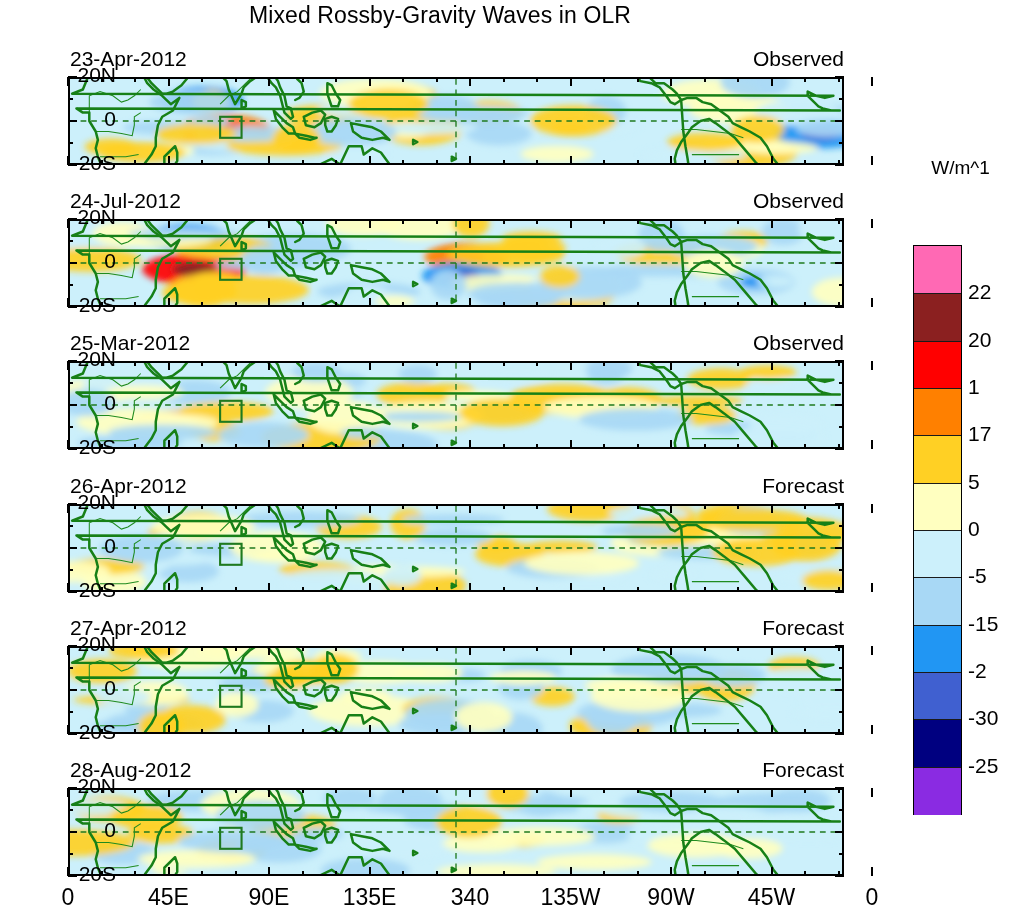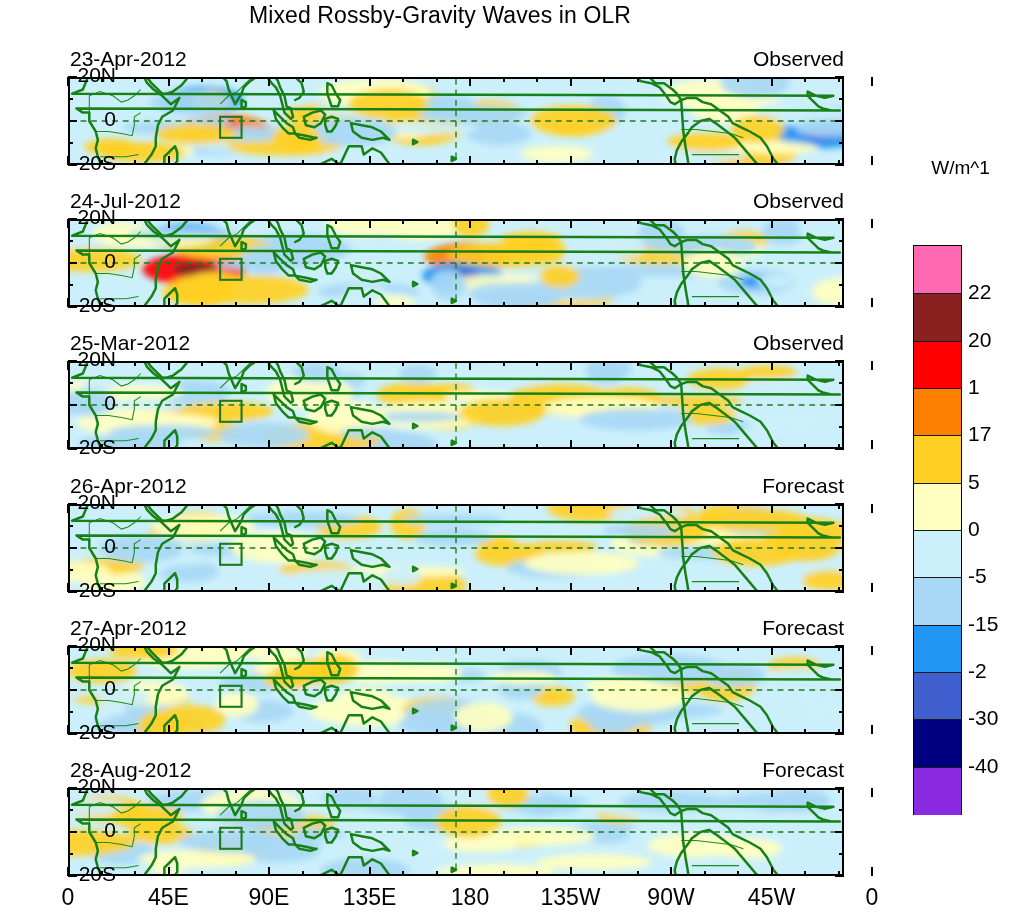--- a/index.html
+++ b/index.html
@@ -1104,21 +1104,21 @@
       <div class="tick tk-l" style="top: 87px; width: 9px;"></div>
       <div class="tick tk-r" style="top: 87px; width: 9px;"></div>
     </div>
   </div>
 
 <div id="xaxis">
     <div class="xl" style="left: 0px;">0</div>
     <div class="xl" style="left: 100.5px;">45E</div>
     <div class="xl" style="left: 201px;">90E</div>
     <div class="xl" style="left: 301.5px;">135E</div>
-    <div class="xl" style="left: 402px;">180</div>
+    <div class="xl" style="left: 402px;">340</div>
     <div class="xl" style="left: 502.5px;">135W</div>
     <div class="xl" style="left: 603px;">90W</div>
     <div class="xl" style="left: 703.5px;">45W</div>
     <div class="xl" style="left: 804px;">0</div>
   </div>
 
 <div id="cbar-unit">W/m^1</div>
 <div id="cbar">
     <div class="band" style="top: 0px; height: 47.3333px; background: rgb(255, 105, 180);"></div>
     <div class="band" style="top: 47.3333px; height: 47.3333px; background: rgb(139, 32, 32);"></div>
@@ -1137,21 +1137,21 @@
     <div class="cl" style="top: 47.3333px;">22</div>
     <div class="cl" style="top: 94.6667px;">20</div>
     <div class="cl" style="top: 142px;">1</div>
     <div class="cl" style="top: 189.333px;">17</div>
     <div class="cl" style="top: 236.667px;">5</div>
     <div class="cl" style="top: 284px;">0</div>
     <div class="cl" style="top: 331.333px;">-5</div>
     <div class="cl" style="top: 378.667px;">-15</div>
     <div class="cl" style="top: 426px;">-2</div>
     <div class="cl" style="top: 473.333px;">-30</div>
-    <div class="cl" style="top: 520.667px;">-40</div>
+    <div class="cl" style="top: 520.667px;">-25</div>
   </div>
 
 <div class="ylab" style="top: 63px;">20N</div>
 <div class="ylab" style="top: 107px;">0</div>
 <div class="ylab" style="top: 151px;">20S</div>
 <div class="ylab" style="top: 205.2px;">20N</div>
 <div class="ylab" style="top: 249.2px;">0</div>
 <div class="ylab" style="top: 293.2px;">20S</div>
 <div class="ylab" style="top: 347.4px;">20N</div>
 <div class="ylab" style="top: 391.4px;">0</div>

